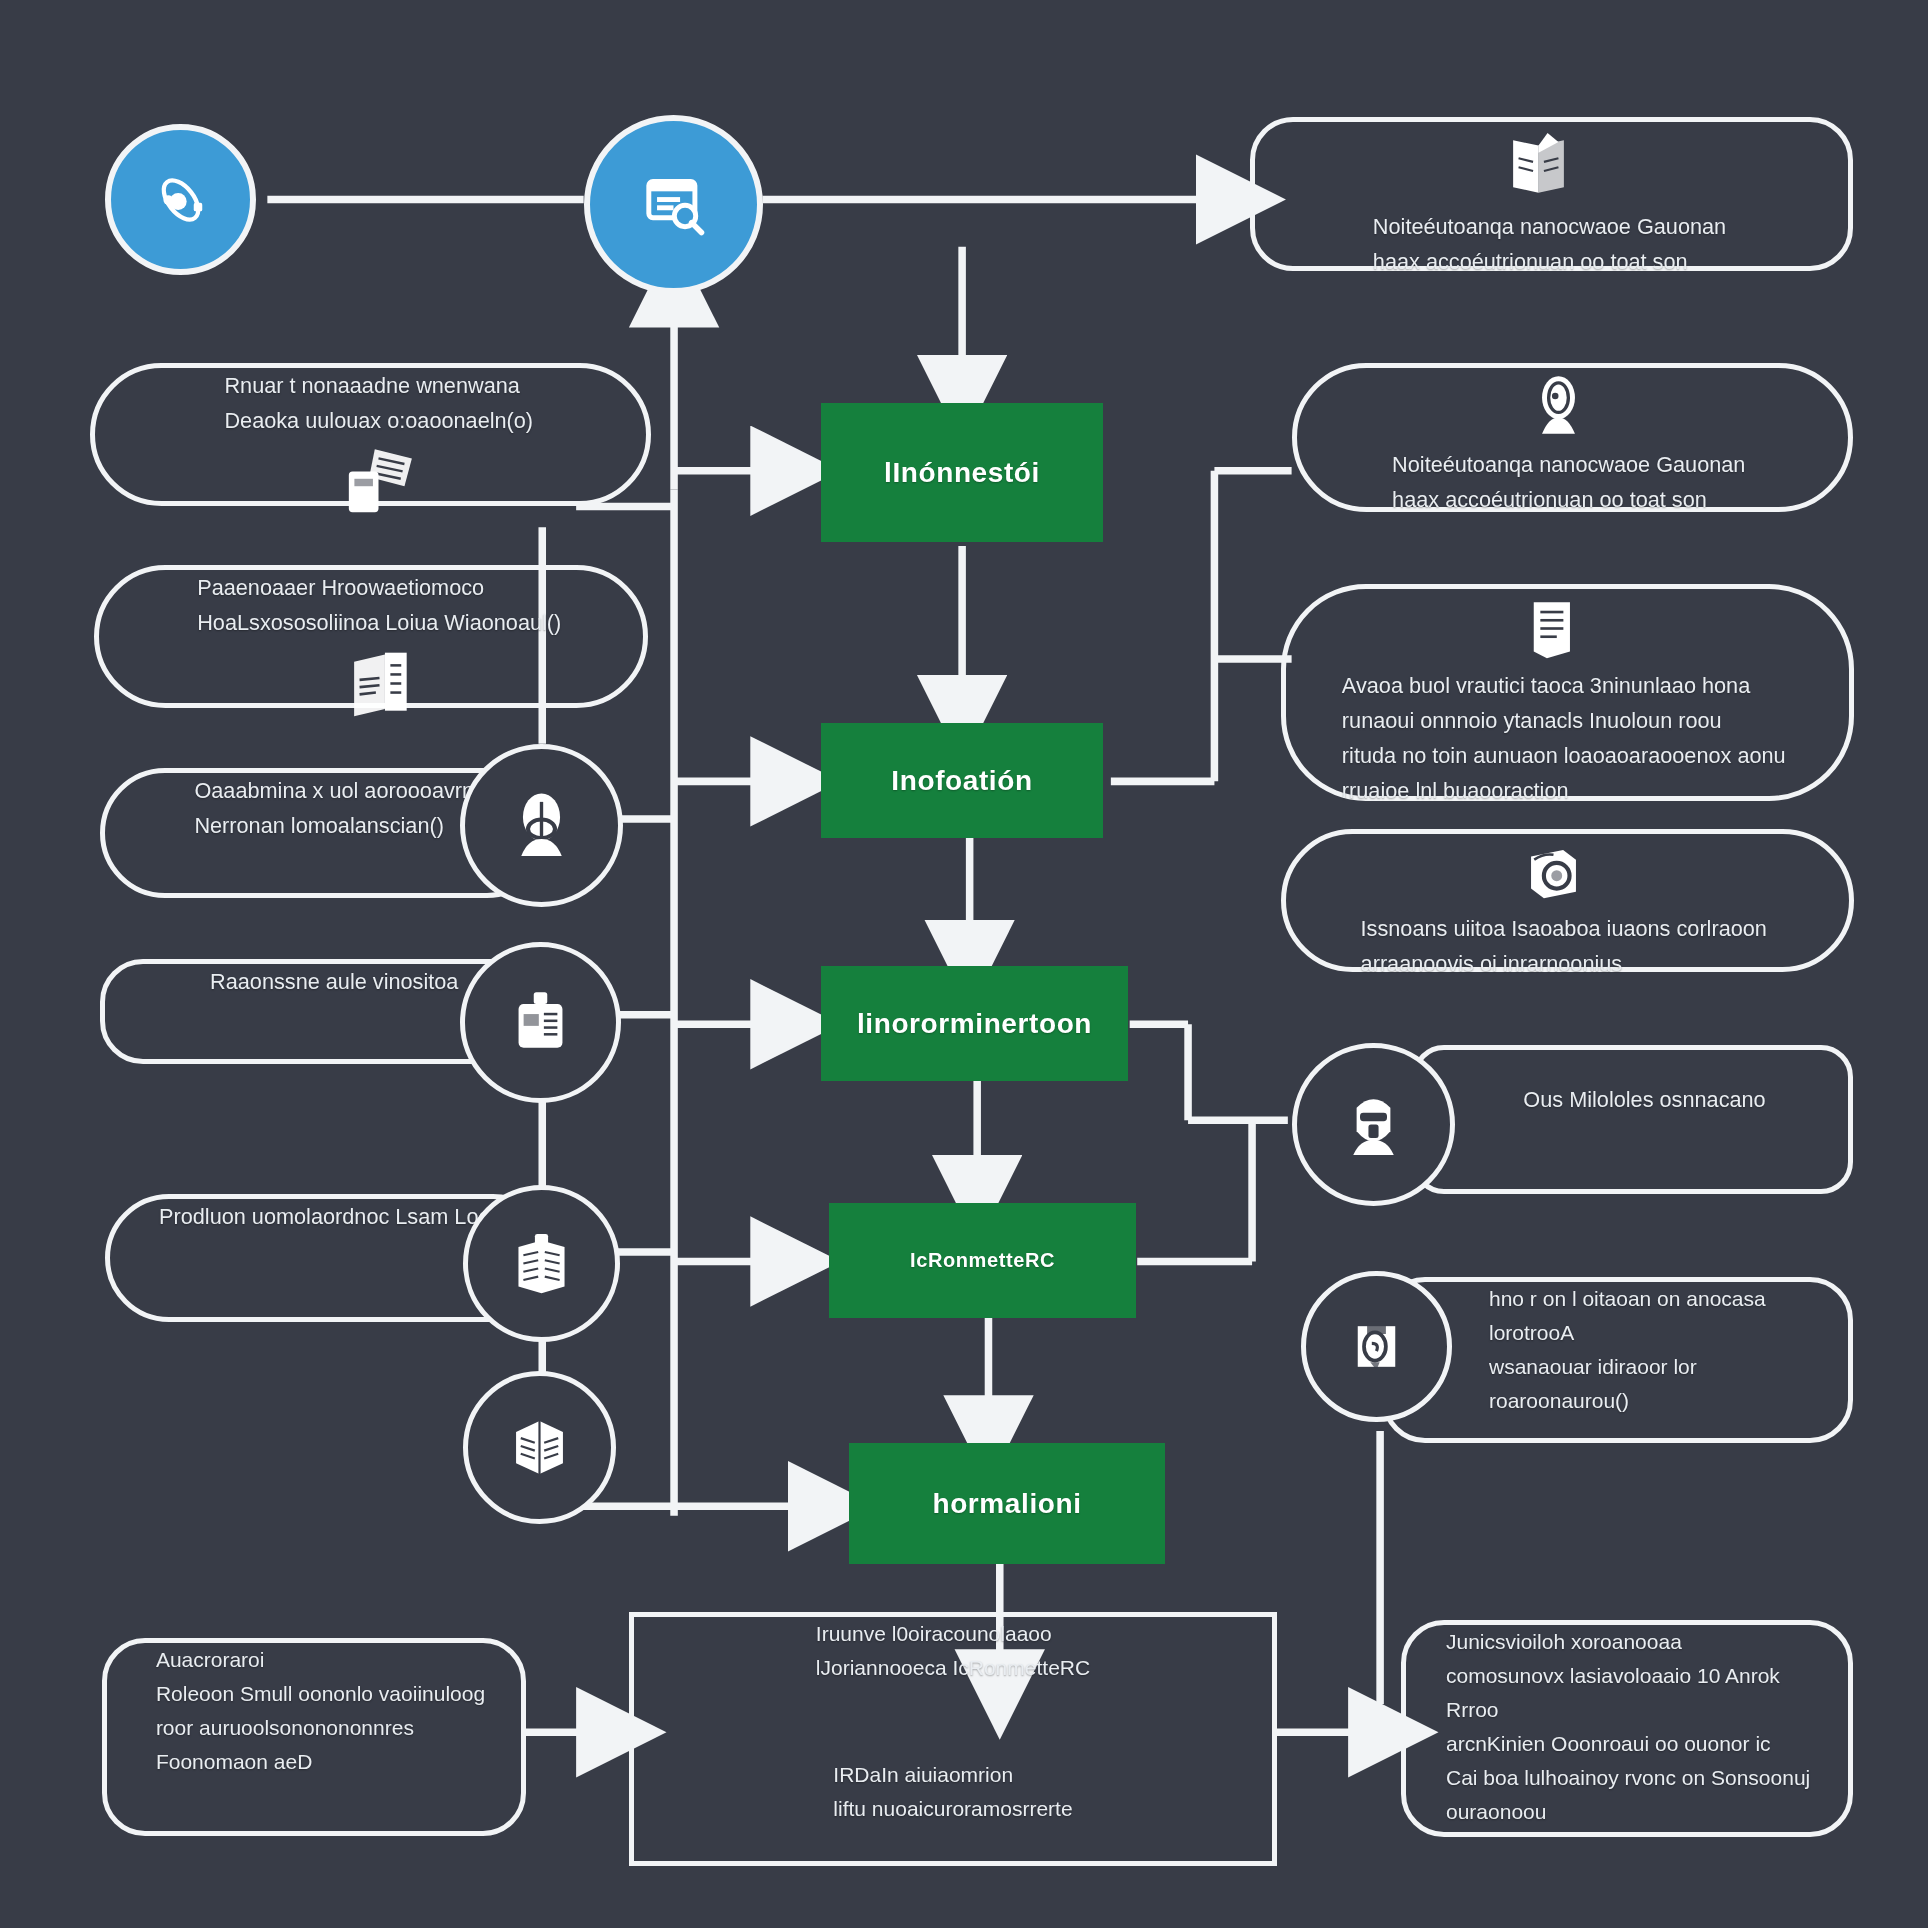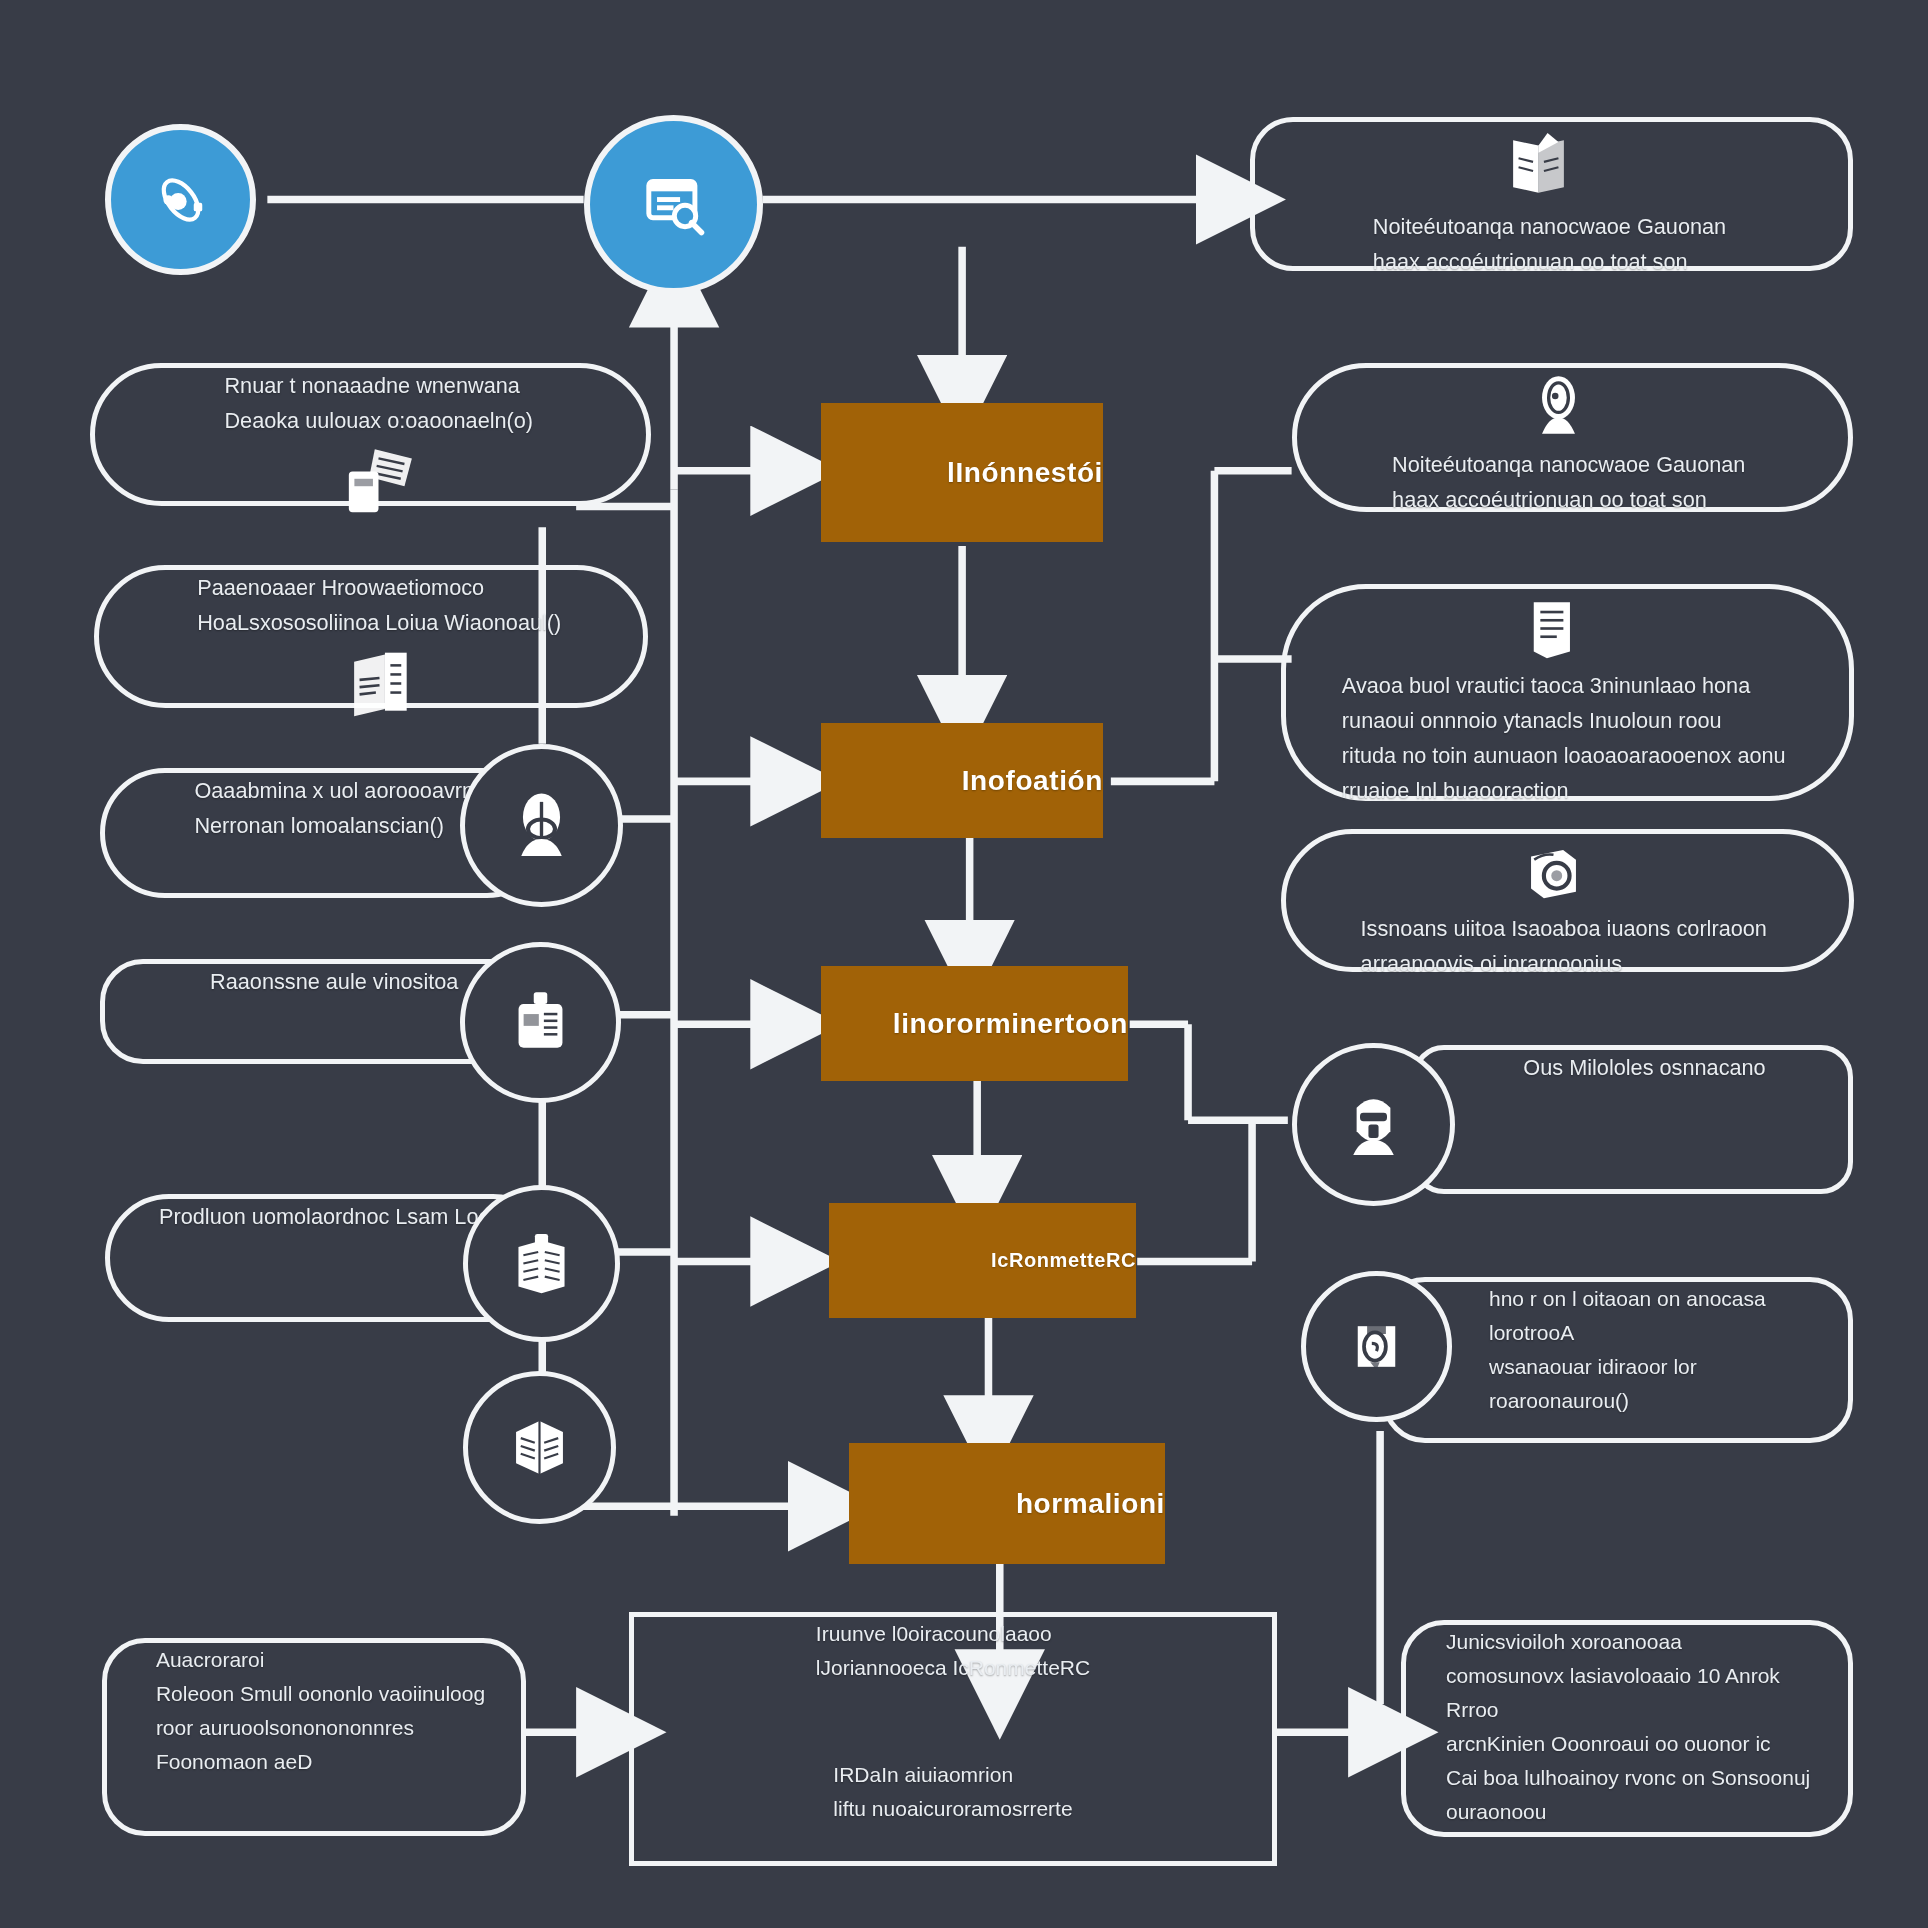--- a/index.html
+++ b/index.html
@@ -15,22 +15,22 @@
   
   .node{position:absolute;box-sizing:border-box;}
 
   .circle-node{
     border-radius:50%;
     background:#3d9bd6;
     border:6.6px solid #f2f4f6;
     display:flex;align-items:center;justify-content:center;
   }
   .proc-box{
-    background:#a16207;
-    display:flex;align-items:center;justify-content:flex-end;
+    background:#15803d;
+    display:flex;align-items:center;justify-content:center;
     color:#ffffff;
     font-weight:700;
     letter-spacing:0.6px;
     text-shadow:0 0.9px 1.9px rgba(0,0,0,.28);
   }
   .pill{
     border:5.6px solid #f2f4f6;
     border-radius:85px;
     background:transparent;
     display:flex;align-items:center;flex-direction:column;
@@ -358,21 +358,21 @@
       </svg>
     </span>
     <div class="txt blurry" style="flex:1;font-size:21.7px;">
       <p>Issnoans uiitoa Isaoaboa iuaons corlraoon</p>
       <p>arraanoovis oi inrarnoonius</p>
     </div>
   </div>
 
   <div class="node pill sharp" style="left:1412px;top:1045px;width:441px;height:149px;padding:0 32px 0 56px;
               border-radius:32px;">
-    <div class="txt blurry" style="flex:1;font-size:21.7px;">
+    <div class="txt blurry" style="flex:1;font-size:21.7px;margin-top:32px;">
       <p>Ous Milololes osnnacano</p>
     </div>
   </div>
   <div class="icon-badge" style="left:1292px;top:1043px;width:153px;height:153px;">
     <span class="inline-icon">
       <svg width="81" height="81" viewBox="0 0 48 48" fill="none">
         <path d="M14 14 Q24 4 34 14 L34 28 Q24 40 14 28 Z" fill="#ffffff"></path>
         <rect x="16" y="17" width="16" height="5" rx="2" fill="#383c47"></rect>
         <rect x="21" y="24" width="6" height="8" rx="1.5" fill="#383c47"></rect>
         <path d="M12 42 Q16 33 24 33 Q32 33 36 42 Z" fill="#ffffff"></path>

